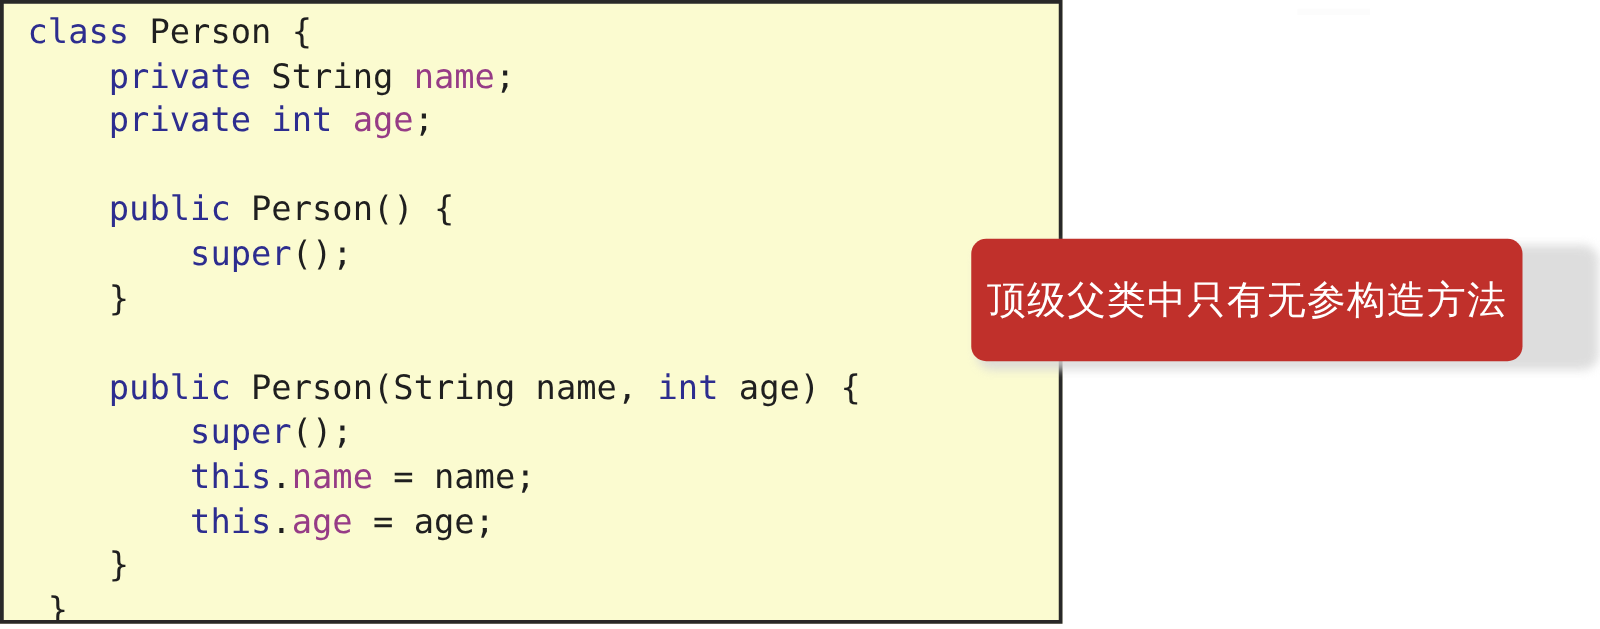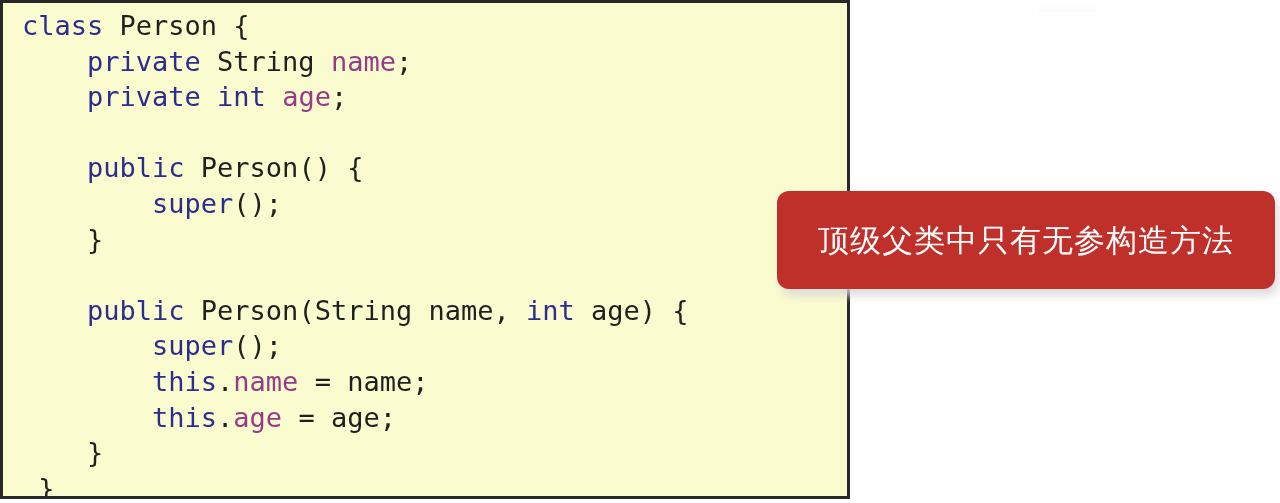--- a/index.html
+++ b/index.html
@@ -62,21 +62,21 @@
     height: 100px;
     border-radius: 13px;
     background: #d8d8d8;
     filter: blur(4px);
     opacity: 0.85;
   }
   #callout {
     position: absolute;
     left: 777px;
     top: 191px;
-    width: 498px;
+    width: 441px;
     height: 98px;
     box-sizing: border-box;
     border-radius: 12px;
     background: #c0302b;
     display: flex;
     align-items: center;
     justify-content: center;
   }
   #callout-text {
     color: #ffffff;

